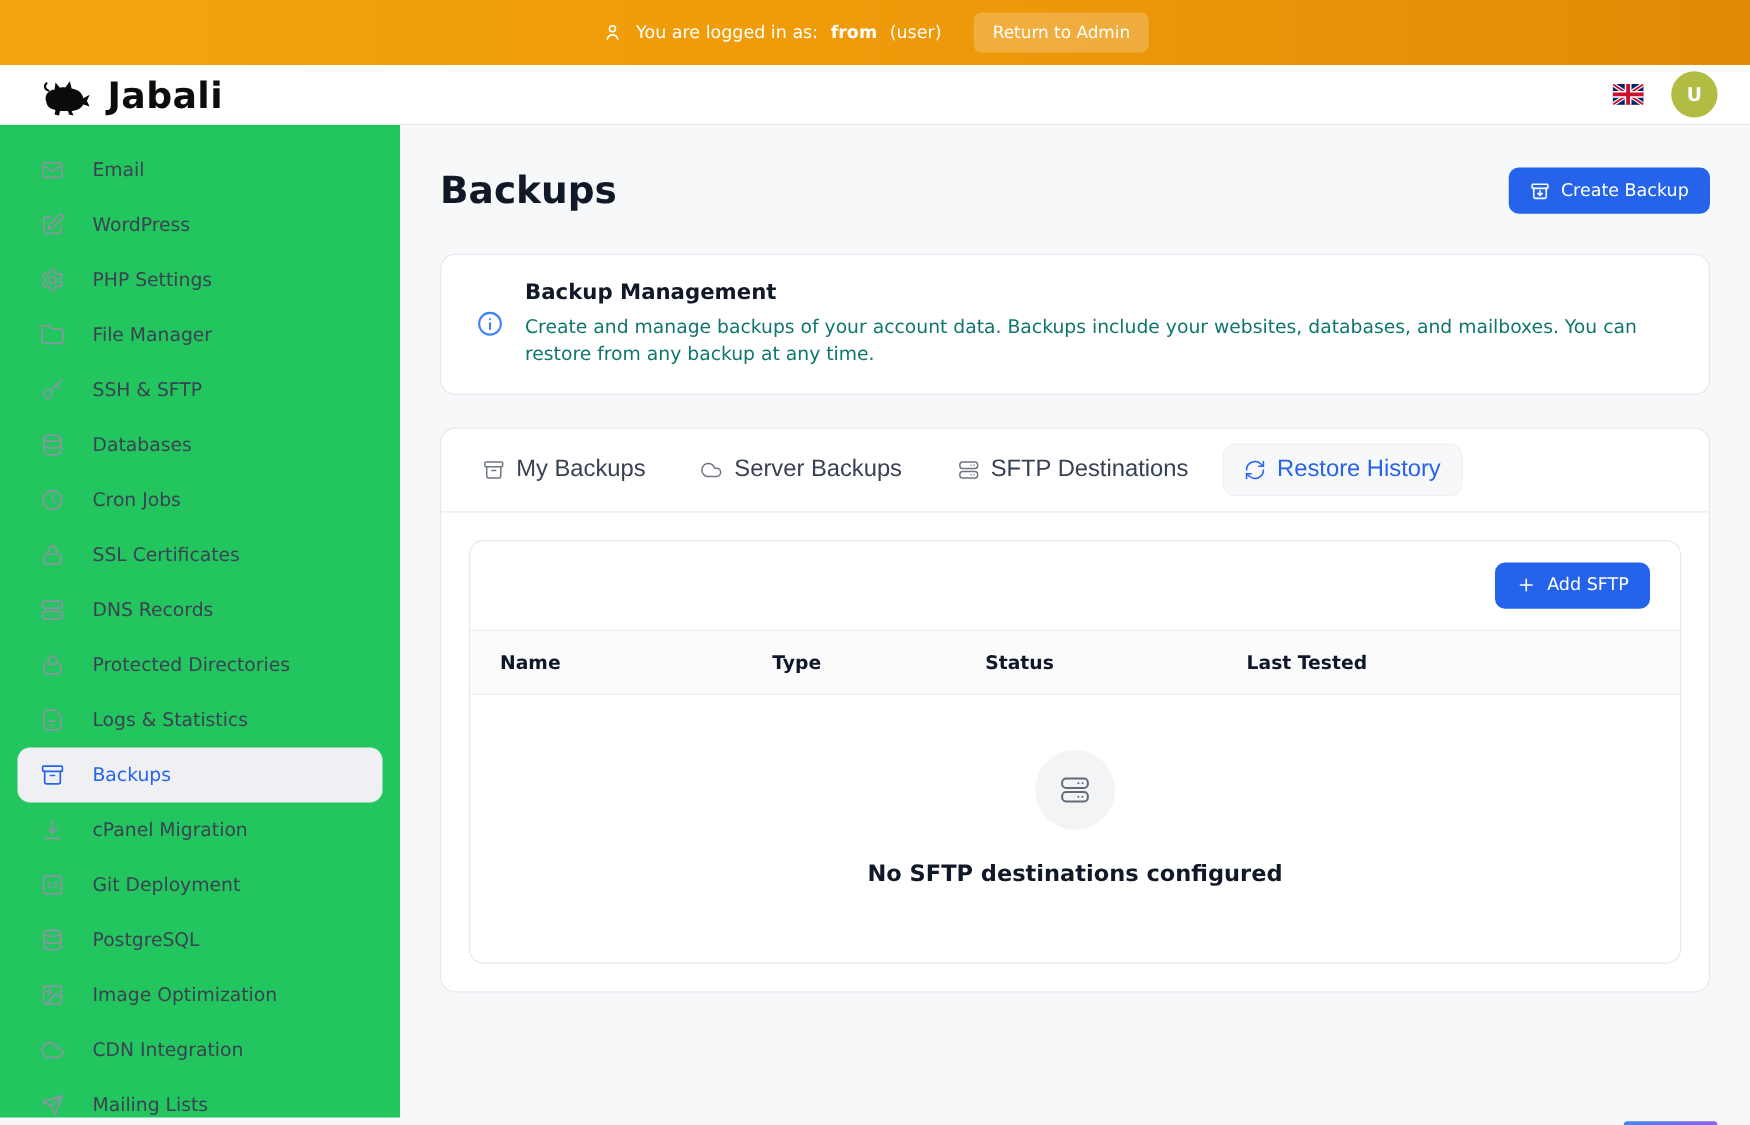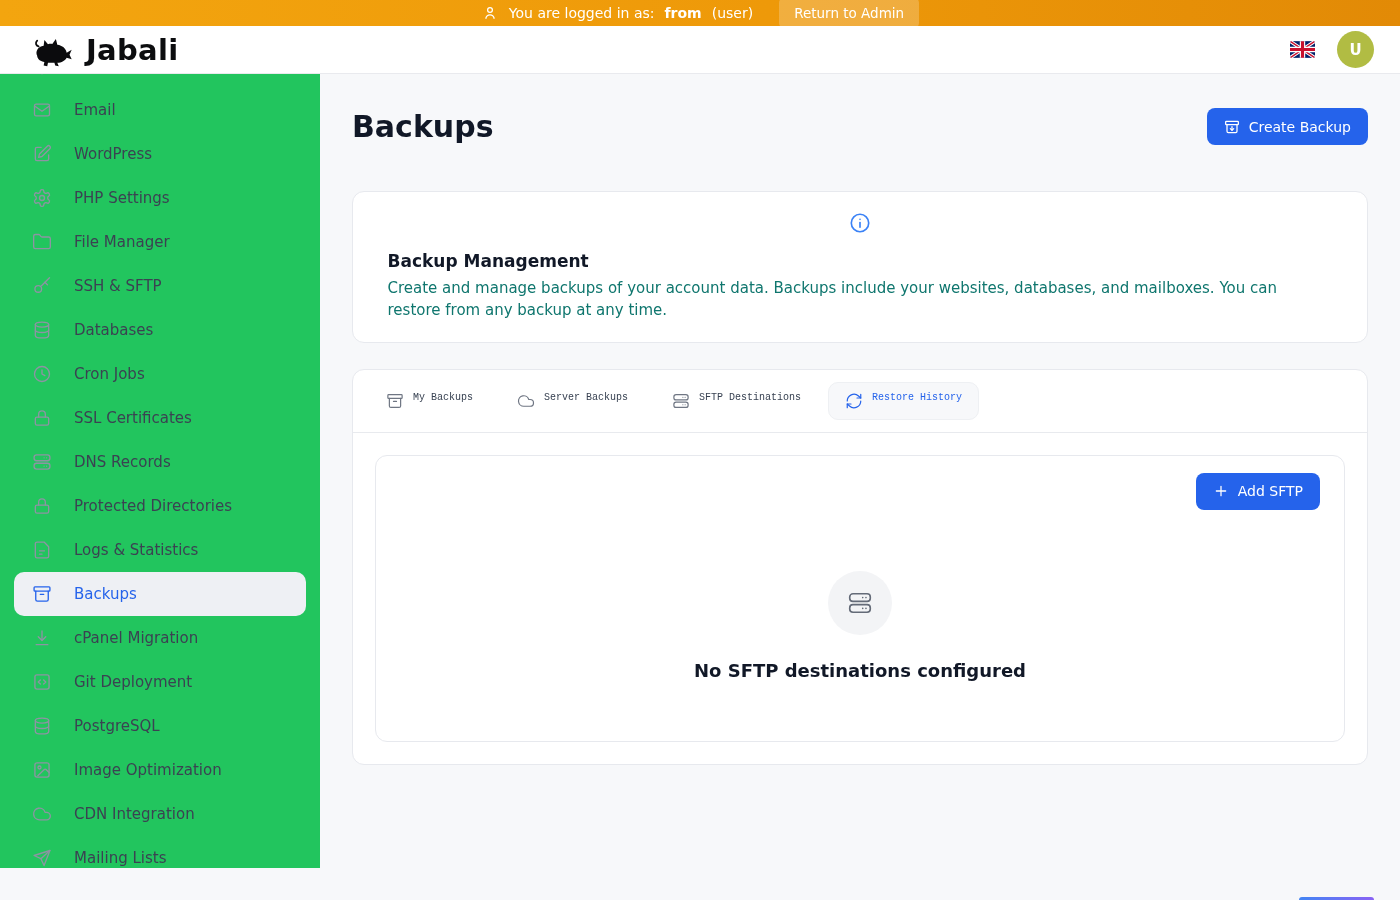--- a/index.html
+++ b/index.html
@@ -7,21 +7,21 @@
   body {
     font-family:"DejaVu Sans","Liberation Sans",sans-serif;
     background:#f7f8fa; color:#111827; position:relative;
   }
   svg { display:block; }
   .ic { width:20px; height:20px; fill:none; stroke:#8d94a3; stroke-width:1.6;
         stroke-linecap:round; stroke-linejoin:round; }
 
   
   .topbar {
-    height:26px; display:flex; align-items:center; justify-content:center;
+    height:52px; display:flex; align-items:center; justify-content:center;
     gap:10px; color:#fff; font-size:14px;
     background:linear-gradient(90deg,#f3a50f 0%,#ee9909 55%,#e28a06 100%);
   }
   .topbar .ic { width:18px; height:18px; stroke:#fff; stroke-width:1.7; }
   .topbar strong { font-weight:700; }
   .return-btn {
     margin-left:16px; background:rgba(255,255,255,.22); color:#fff;
     border:none; border-radius:6px; padding:8px 15px; font-size:13.5px;
     font-family:inherit; cursor:pointer;
   }
@@ -60,33 +60,33 @@
   .page-head { display:flex; justify-content:space-between; align-items:center; margin-top:34px; }
   .page-head h1 { font-size:30px; font-weight:800; color:#111827; }
   .btn-primary {
     background:#2563eb; color:#fff; border:none; border-radius:8px; height:37px;
     padding:0 17px; font-size:14px; font-family:inherit; font-weight:500;
     display:inline-flex; align-items:center; gap:9px; cursor:pointer;
   }
   .btn-primary .ic { width:16px; height:16px; stroke:#fff; stroke-width:1.9; }
 
   .info-card {
-    margin-top:46px; background:#fff; border:1px solid #e7e9ee; border-radius:12px;
-    padding:20px 28px; display:flex; gap:17px; align-items:center;flex-direction:column;
+    margin-top:32px; background:#fff; border:1px solid #e7e9ee; border-radius:12px;
+    padding:20px 28px; display:flex; gap:17px; align-items:center;
   }
   .info-card .ic { width:22px; height:22px; stroke:#3b82f6; stroke-width:1.8; flex:0 0 22px; }
   .info-card h3 { font-size:17px; font-weight:700; margin-bottom:7px; }
   .info-card p { font-size:15px; color:#0f766e; line-height:1.45; max-width:945px; }
 
   .panel { margin-top:26px; background:#fff; border:1px solid #e7e9ee; border-radius:12px; }
   .tabs { display:flex; gap:10px; padding:12px 16px; border-bottom:1px solid #e8eaee; }
   .tab {
-    display:inline-flex; align-items:flex-start; gap:9px; padding:9px 16px;
-    border-radius:10px; font-size:10px; color:#374151; background:transparent;
-    border:1px solid transparent; font-family:Liberation Mono, monospace; cursor:pointer;
+    display:inline-flex; align-items:center; gap:9px; padding:9px 16px;
+    border-radius:10px; font-size:19px; color:#374151; background:transparent;
+    border:1px solid transparent; font-family:Liberation Sans, sans-serif; cursor:pointer;
   }
   .tab .ic { width:18px; height:18px; stroke:#6f7683; }
   .tab.active { color:#2563eb; background:#f7f8fa; border-color:#eef0f3; }
   .tab.active .ic { stroke:#2563eb; }
 
   .panel-body { padding:22px; }
   .inner { border:1px solid #e7e9ee; border-radius:12px; overflow:hidden; background:#fff; }
   .row-add { display:flex; justify-content:flex-end; padding:17px 24px; }
   .row-search { display:flex; justify-content:flex-end; padding:16px 24px; border-top:1px solid #edeef2; }
   .search {
@@ -366,20 +366,26 @@
           <div class="row-add">
             <button class="btn-primary">
               <svg class="ic" viewBox="0 0 24 24">
                 <path d="M12 5v14M5 12h14"></path>
               </svg>
               <span>Add SFTP</span>
             </button>
           </div>
 
 
+          <div class="thead">
+            <div class="th">Name</div>
+            <div class="th">Type</div>
+            <div class="th">Status</div>
+            <div class="th">Last Tested</div>
+          </div>
 
           <div class="empty">
             <div class="empty-circle">
               <svg class="ic" viewBox="0 0 24 24">
                 <rect x="2.5" y="3.5" width="19" height="7" rx="3"></rect>
                   <rect x="2.5" y="13.5" width="19" height="7" rx="3"></rect>
                 <path d="M17.5 7h.01M14.5 7h.01M17.5 17h.01M14.5 17h.01"></path>
               </svg>
             </div>
             <h4>No SFTP destinations configured</h4>

